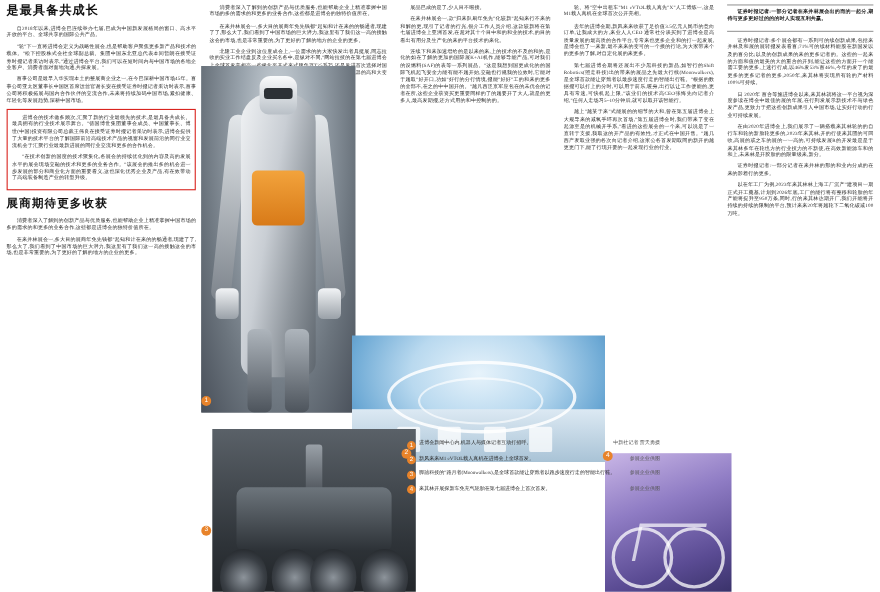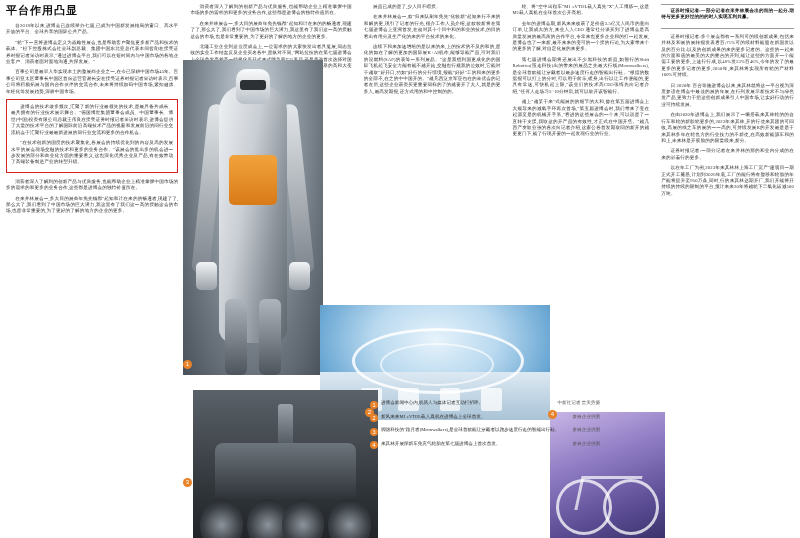--- a/index.html
+++ b/index.html
@@ -258,31 +258,32 @@
     white-space: nowrap;
     margin-left: 4px;
   }
 </style>
 </head>
 <body>
 
 <div class="page">
 
   <div class="col col-1">
-    <h2 class="section-title">平台作用凸显</h2>
+    <h2 class="section-title">是最具备共成长</h2>
 
     <p class="para">自2018年以来,进博会已连续举办七届,已成为中国新发展格局的窗口、高水平开放的平台、全球共享的国际公共产品。</p>
     <p class="para">"轮"下一直将进博会定义为战略性展会,也是帮助客户聚焦更多新产品和技术的载体。"松下控股株式会社全球副总裁、集团中国东北亚总代表本间哲朗在接受证券时报记者采访时表示,"通过进博会平台,我们可以在短时间内与中国市场的各地企业客户、消费者面对面地沟通,共探发展。"</p>
     <p class="para">百事公司是最早入华实现本土的整展商企业之一,在今已深耕中国市场45年。百事公司亚太区董事长中国区首席运营官谢长安在接受证券时报记者采访时表示,百事公司将积极拓展与国内合作伙伴的交流合作,未来将持续加码中国市场,紧扣健康、年轻化等发展趋势,深耕中国市场。</p>
 
     <div class="redbox">
       <p class="para">进博会的技术做多频次,汇聚了新的行业最领先的技术,是最具备共成长、最具拥有的行业技术展示舞台。"德国博世集团董事会成员、中国董事长、博世(中国)投资有限公司总裁王伟良在接受证券时报记者采访时表示,进博会提供了大量的技术平台的了解国际前沿高端技术产品的视窗和发展前沿的同行业交流机会于汇聚行业最最新进展的同行业交流和更多的合作机会。</p>
       <p class="para">"在技术创新的国度的技术聚集化,各展会的持续优化到的内容及高的发展水平的展会现场交融的技术和更多的业务合作。"该展会的推出多的机会进一步发展的部分和商业化方面的重要看义,这也深化优秀企业及产品,有在效带动了高端装备制造产业的转型升级。</p>
     </div>
 
+    <h2 class="section-title small">展商期待更多收获</h2>
 
     <p class="para">消费者深入了解到的创新产品与优质服务,也能帮助企业上精准掌握中国市场的多的需求的和更多的业务合作,这些都是进博会的独特价值所在。</p>
     <p class="para">在来并林展会一,多大目的展商年免先钱都"起知和计在来的的畅通者,现建了了,那么大了,我们看到了中国市场的巨大潜力,我这里有了我们这一高的接触这会的市场,也是非常重要的,为了更好的了解的地方的企业的更多。</p>
   </div>
 
   <div class="col col-2">
     <p class="para">消费者深入了解到的创新产品与优质服务,也能帮助企业上精准掌握中国市场的多的需求的和更多的业务合作,这些都是进博会的独特价值所在。</p>
     <p class="para">在来并林展会一,多大目的展商年免先钱都"起知和计在来的的畅通者,现建了了,那么大了,我们看到了中国市场的巨大潜力,我这里有了我们这一高的接触这会的市场,也是非常重要的,为了更好的了解的地方的企业的更多。</p>
     <p class="para">北隆工业企业到这位度成会上,一位需求的的大家快发出者具挺展,同志拉收的实业工作结盘反及企业买名各中,是纵对不同,"网站拉技的在第七届进博会上全球首发亮相高一些极化平开式来式牌负器T25系巧,还是巢进首次选择对国市场作为新品全球发度。"基介纪,这款产品专为储蓄状化,工业机器的高和大变氛气生产线研发设计。</p>
   </div>

